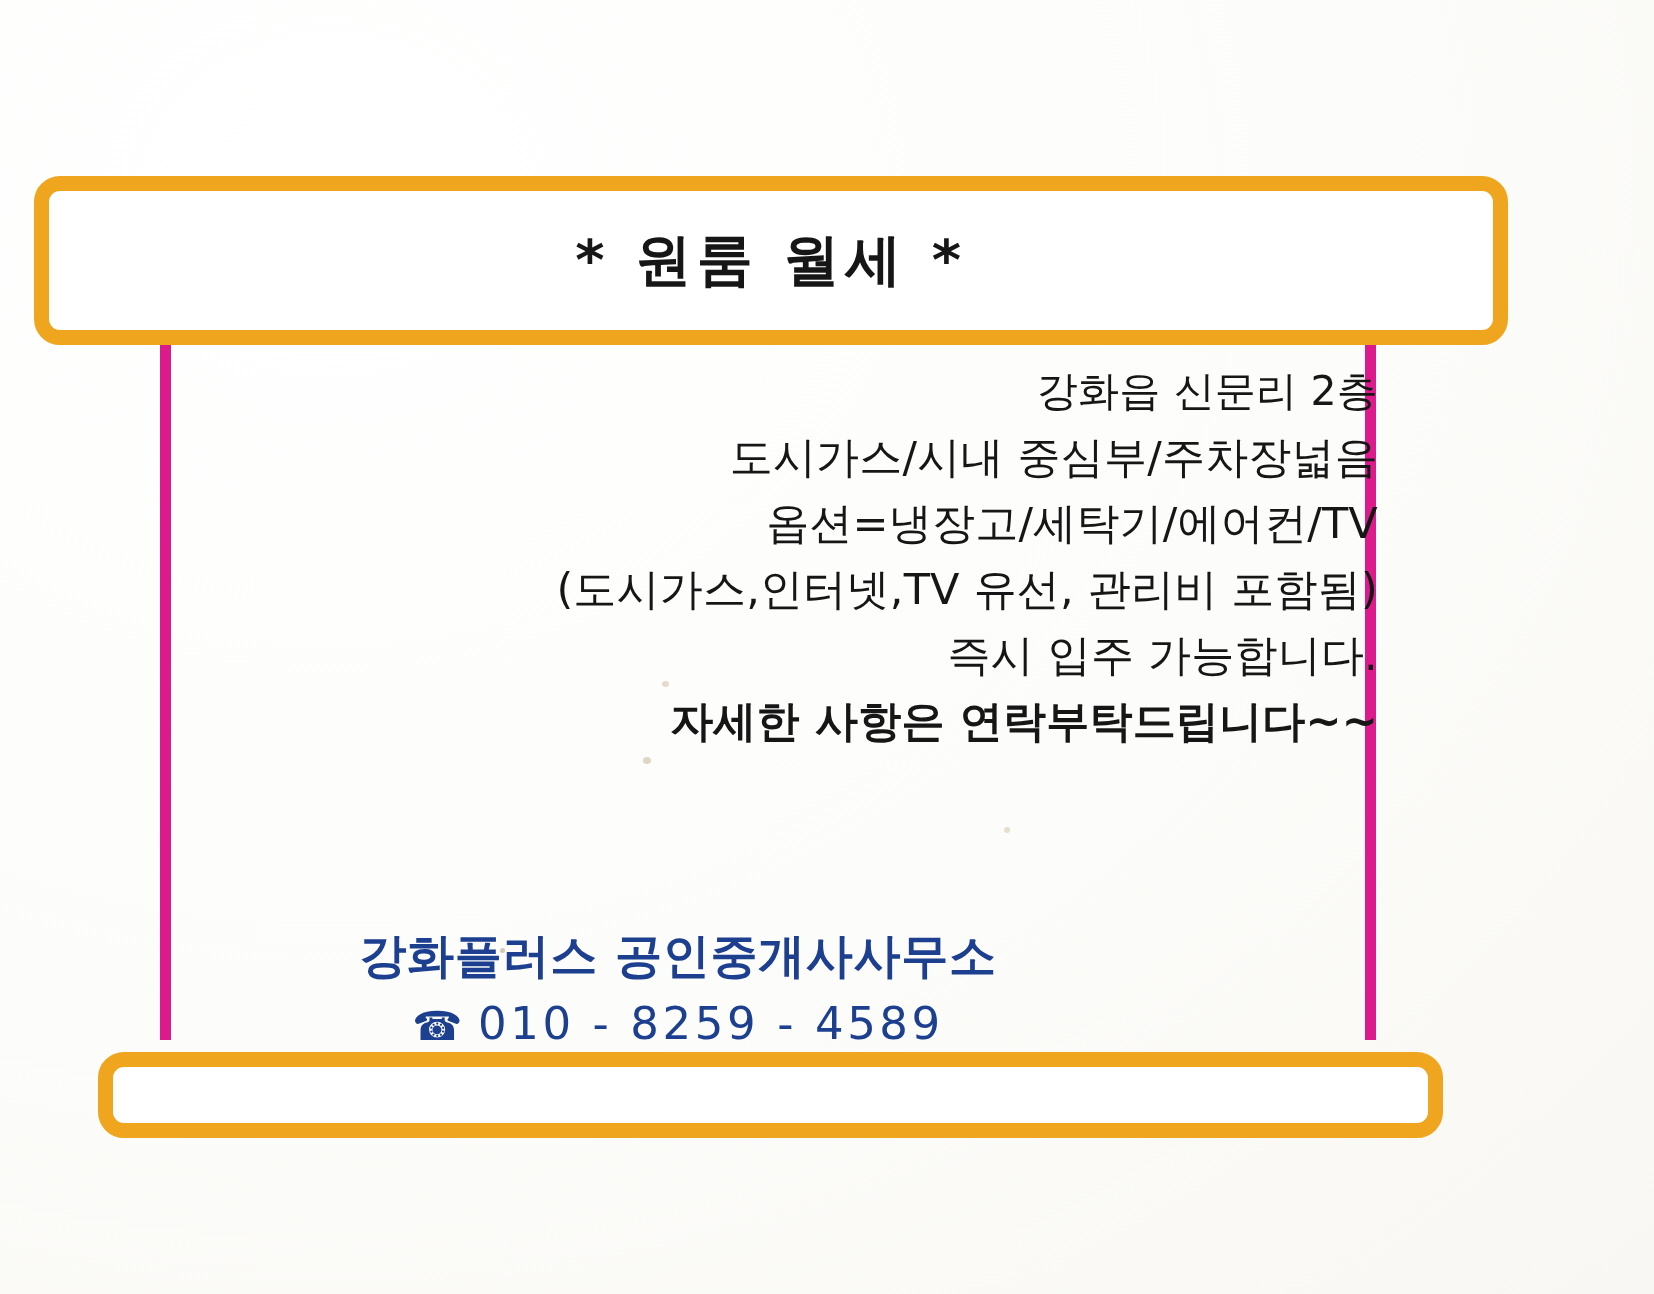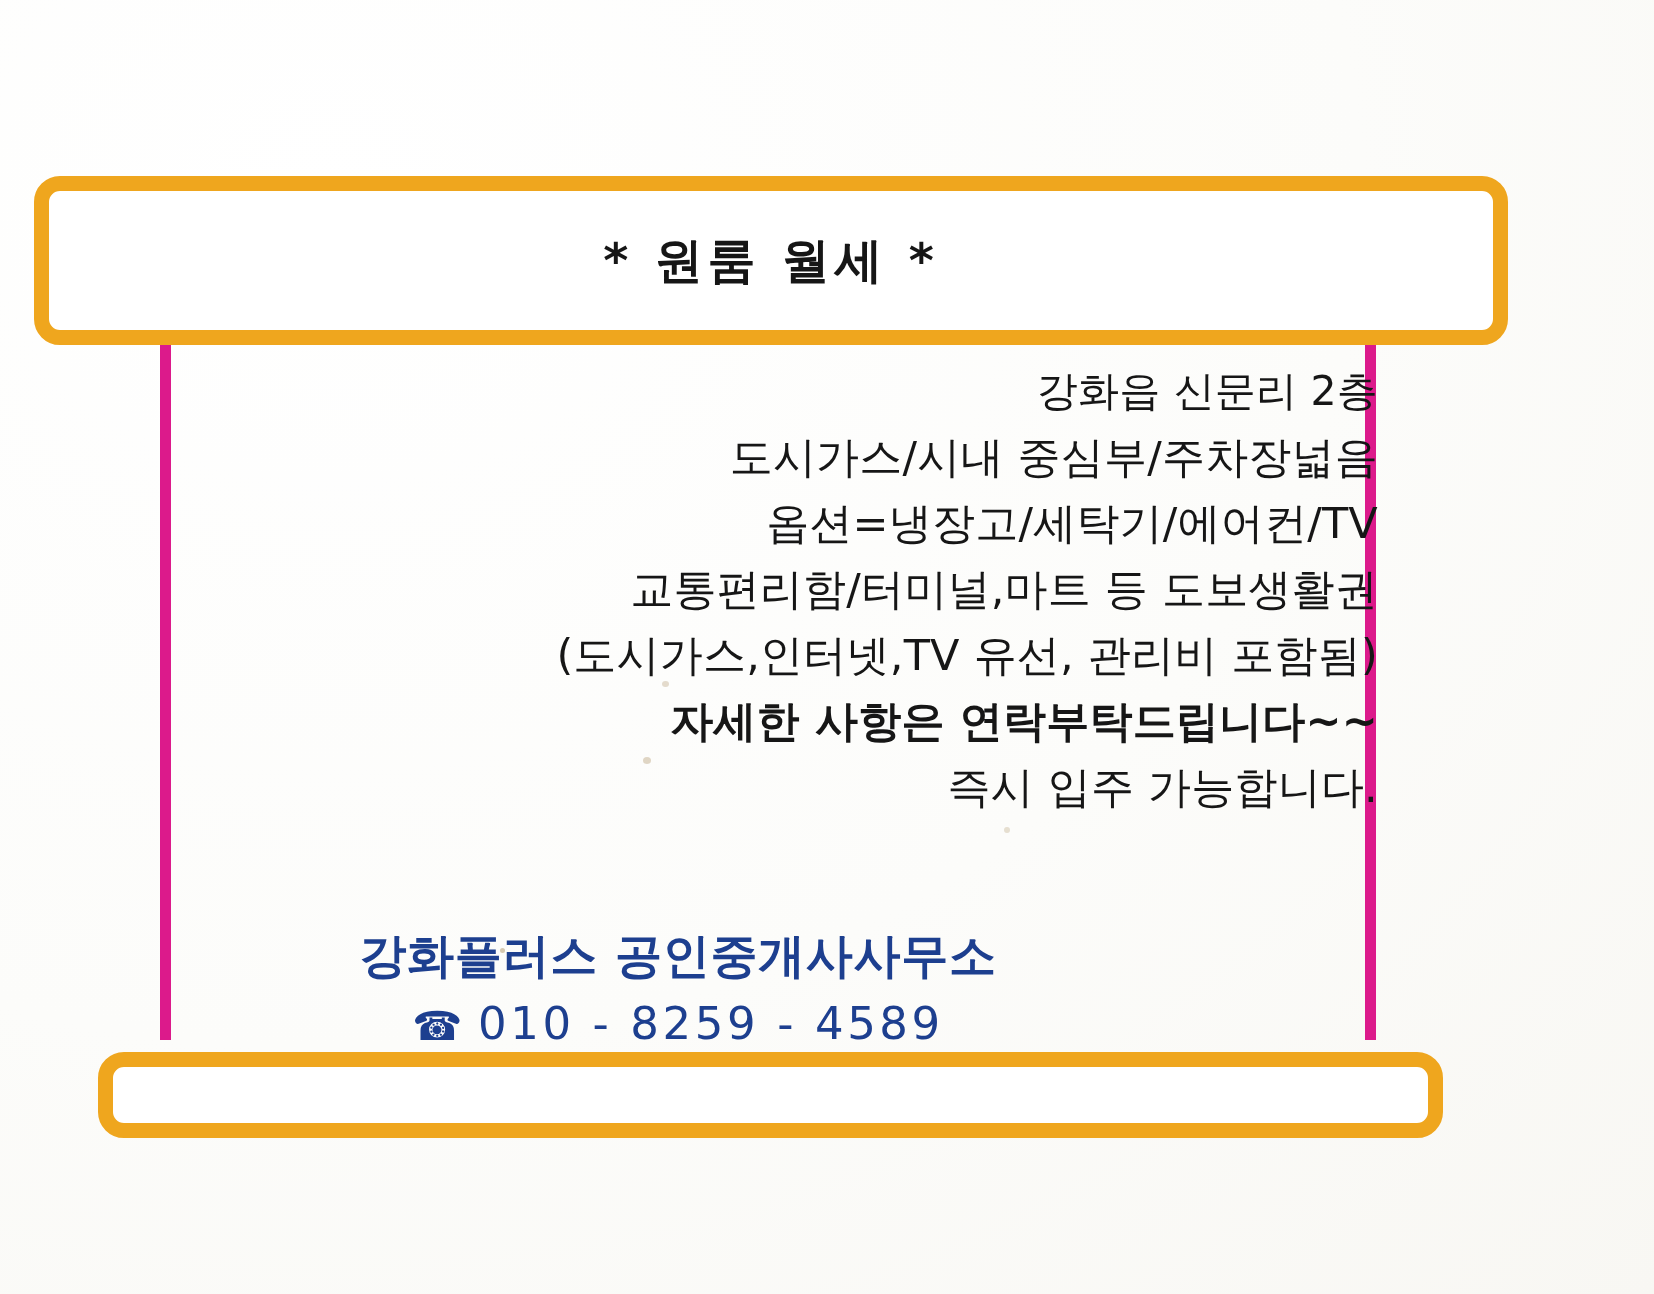--- a/index.html
+++ b/index.html
@@ -76,21 +76,21 @@
     position: absolute;
     left: 34px;
     top: 176px;
     width: 1474px;
     height: 169px;
     display: flex;
     align-items: center;
     justify-content: center;
     font-family: "DejaVu Sans", "Liberation Sans", sans-serif;
     font-weight: 700;
-    font-size: 48px;
+    font-size: 56px;
     letter-spacing: 0.10em;
     color: var(--ink);
     white-space: nowrap;
   }
 
   
   .body-block {
     position: absolute;
     left: 368px;
     top: 358px;
@@ -169,24 +169,23 @@
 
   <div class="magenta-frame"></div>
 
   <div class="orange-bar top"></div>
   <div class="headline">* 원룸 월세 *</div>
 
   <div class="body-block">
     <div class="body-line lead">강화읍 신문리 2층</div>
     <div class="body-line">도시가스/시내 중심부/주차장넓음</div>
     <div class="body-line">옵션=냉장고/세탁기/에어컨/TV</div>
-    <div class="body-line">교통편리함/터미널,마트 등 도보생활권</div>
     <div class="body-line">(도시가스,인터넷,TV 유선, 관리비 포함됨)</div>
+    <div class="body-line">즉시 입주 가능합니다.</div>
     <div class="body-line emphasis">자세한 사항은 연락부탁드립니다~~</div>
-    <div class="body-line">즉시 입주 가능합니다.</div>
   </div>
 
   <div class="footer-block">
     <div class="office-name">강화플러스 공인중개사사무소</div>
     <div class="phone-row">
       <span class="phone-icon">☎</span>
       <span class="phone-number">010 - 8259 - 4589</span>
     </div>
   </div>
 

